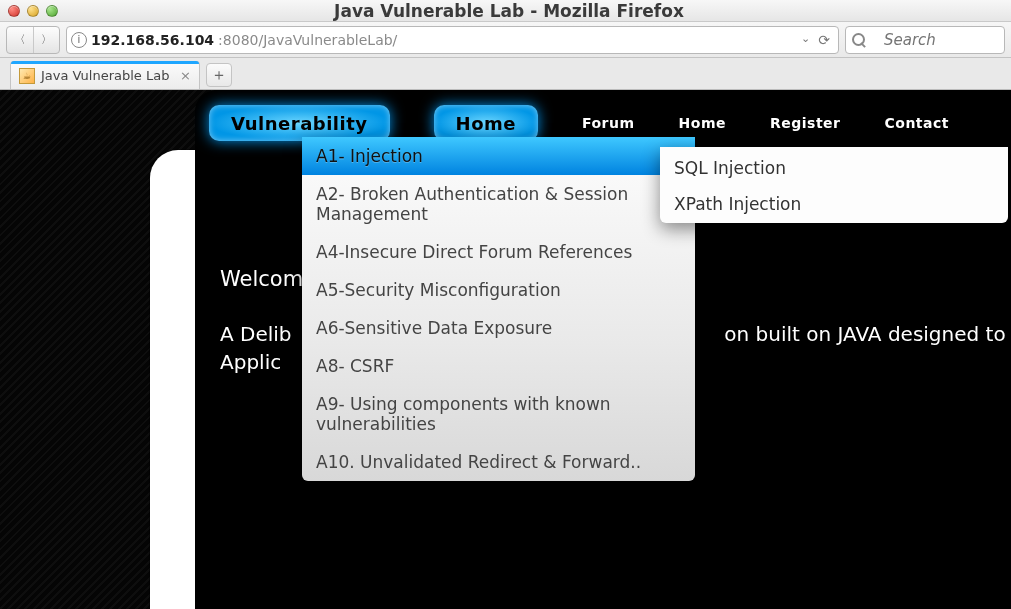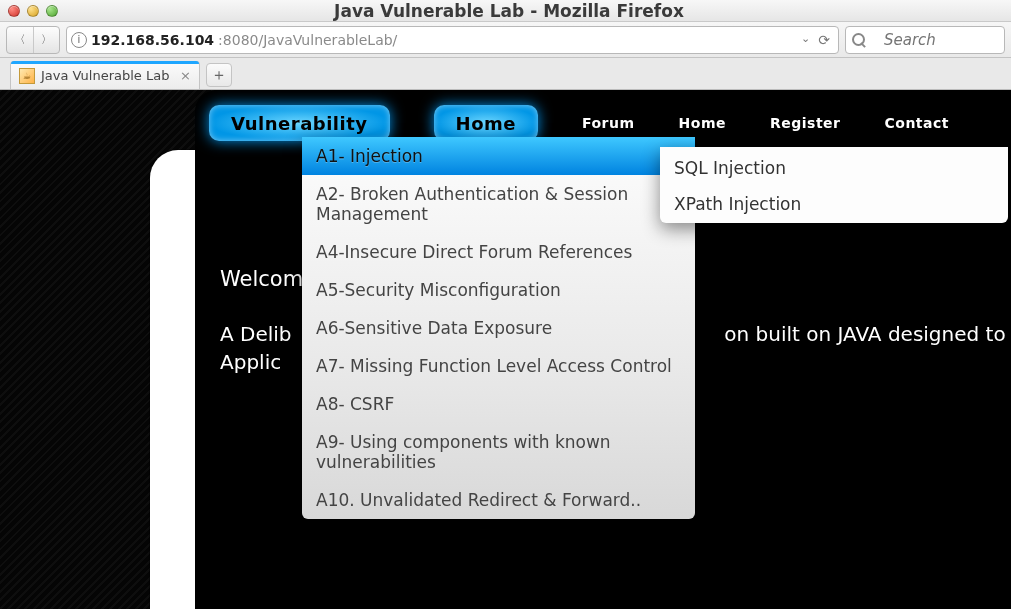--- a/index.html
+++ b/index.html
@@ -326,21 +326,20 @@
     </div>
     <div>Applic</div>
   </div>
 
   <div class="dropdown">
     <div class="dd-item active">A1- Injection</div>
     <div class="dd-item">A2- Broken Authentication &amp; Session Management</div>
     <div class="dd-item">A4-Insecure Direct Forum References</div>
     <div class="dd-item">A5-Security Misconfiguration</div>
     <div class="dd-item">A6-Sensitive Data Exposure</div>
-    <div class="dd-item">A7- Missing Function Level Access Control</div>
     <div class="dd-item">A8- CSRF</div>
     <div class="dd-item">A9- Using components with known vulnerabilities</div>
     <div class="dd-item">A10. Unvalidated Redirect &amp; Forward..</div>
   </div>
 
   <div class="sub-dropdown">
     <div class="dd-item">SQL Injection</div>
     <div class="dd-item">XPath Injection</div>
   </div>
 

